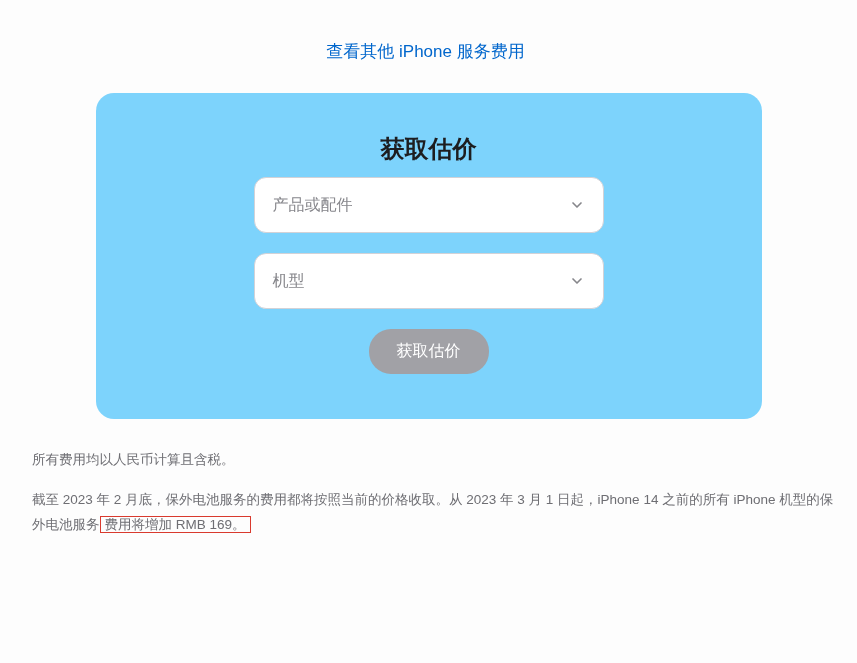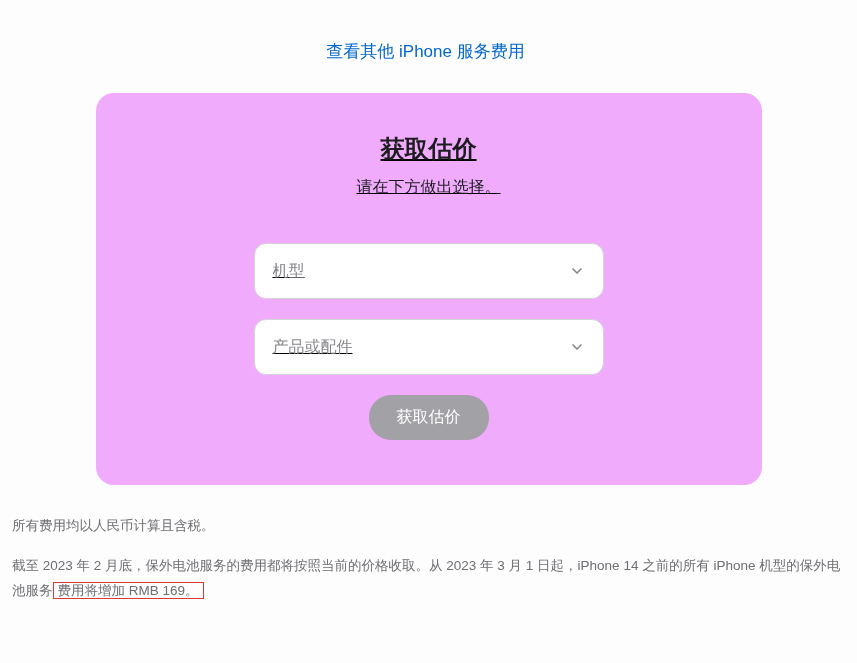--- a/index.html
+++ b/index.html
@@ -17,27 +17,26 @@
     .top-link {
       text-align: center;
       padding: 40px 6px 30px 0;
     }
     .top-link a {
       color: #0066cc;
       text-decoration: none;
       font-size: 17px;
     }
     .card {
-      background: #f0abfc;
+      background: #7dd3fc;
       border-radius: 18px;
       margin: 0 auto;
       width: 666px;
       padding: 40px 40px 45px 40px;
       text-align: center;
-      text-decoration: underline;
     }
     .card-title {
       font-size: 24px;
       font-weight: 600;
       color: #1d1d1f;
       margin-bottom: 12px;
     }
     .card-subtitle {
       font-size: 16px;
       color: #1d1d1f;
@@ -98,52 +97,52 @@
       cursor: pointer;
     }
     .footnotes {
       padding: 28px 12px 0 12px;
       font-size: 13.5px;
       color: #6e6e73;
       line-height: 1.9;
     }
     .footnotes p {
       margin-bottom: 14px;
+      margin-left: 20px;
     }
     .highlight-box {
       border: 1px solid #d93a2e;
       padding: 0 4px;
       display: inline;
     }
   </style>
 </head>
 <body>
 
 <div class="top-link">
   <a href="#">查看其他 iPhone 服务费用</a>
 </div>
 
 <div class="card">
   <h2 class="card-title">获取估价</h2>
-  <p class="card-subtitle">请在下方做出选择。</p>
 
   <div class="select-wrapper">
     <div class="select-box">
-      <span>机型</span>
+      <span>产品或配件</span>
       <span class="chevron">
         <svg viewBox="0 0 24 24" fill="none" stroke="currentColor" stroke-width="2.5" stroke-linecap="round" stroke-linejoin="round">
             <polyline points="6 9 12 15 18 9"></polyline>
           </svg>
       </span>
     </div>
   </div>
 
   <div class="select-wrapper">
     <div class="select-box">
-      <span>产品或配件</span>
+      <span>机型</span>
       <span class="chevron">
         <svg viewBox="0 0 24 24" fill="none" stroke="currentColor" stroke-width="2.5" stroke-linecap="round" stroke-linejoin="round">
             <polyline points="6 9 12 15 18 9"></polyline>
           </svg>
       </span>
     </div>
   </div>
 
 
   <button class="submit-btn">获取估价</button>

